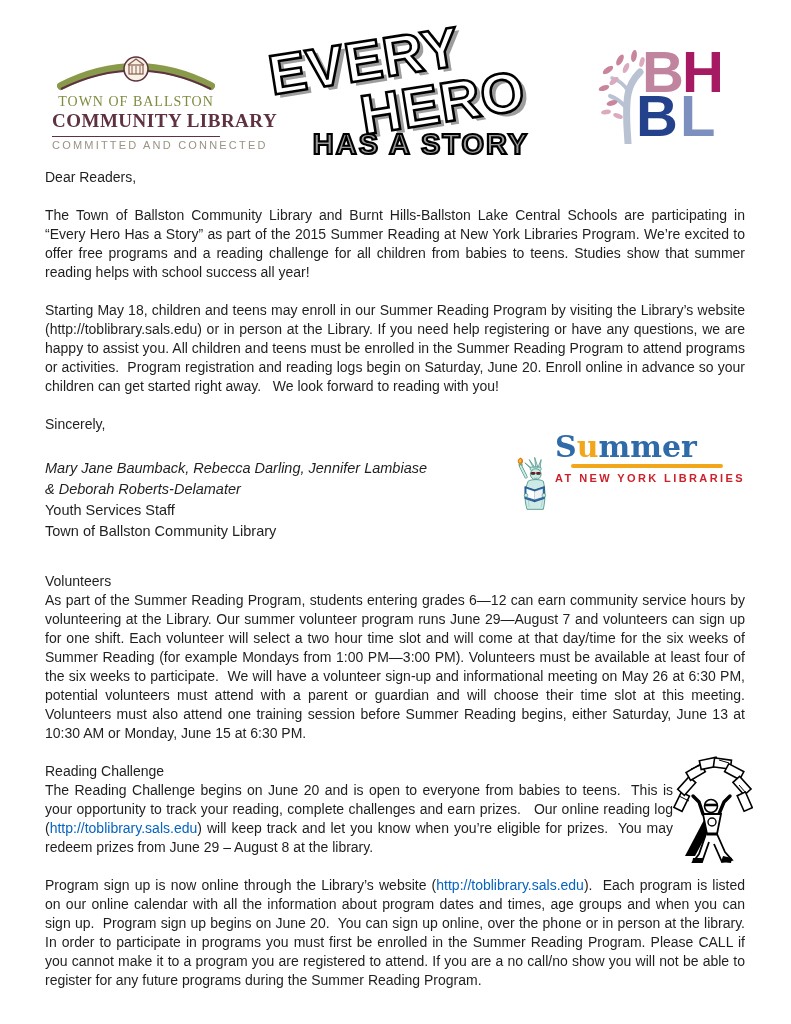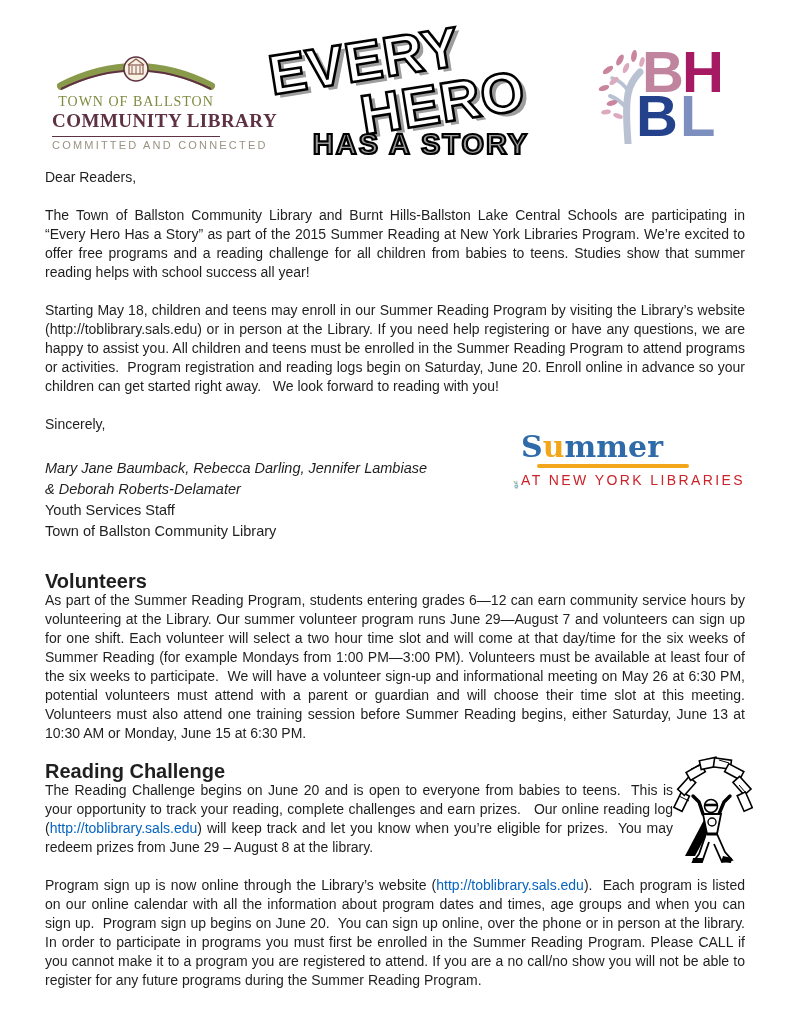--- a/index.html
+++ b/index.html
@@ -35,36 +35,36 @@
   .bhbl-b1{ left:44px; top:4px;  color:#c0849f; }
   .bhbl-h { left:84px; top:4px;  color:#a51a63; }
   .bhbl-b2{ left:38px; top:48px; color:#24418c; }
   .bhbl-l { left:82px; top:48px; color:#7c8fbe; }
 
   
   .main{ padding:6px 46px 0 45px; }
   .body-text{ font-size:14px; line-height:19px; text-align:justify;
     white-space:pre-wrap; margin-bottom:19px; }
   .salutation{ text-align:left; }
-  .section-heading{ font-size:20px; line-height:19px; font-weight:bold; }
+  .section-heading{ font-size:14px; line-height:19px; font-weight:normal; }
   a.doc-link{ color:#0563c1; cursor:pointer; }
 
   
   .sig-row{ display:flex; align-items:center; margin-bottom:30px; }
   .sig-left{ width:440px; }
   .sig-closing{ margin-bottom:24px; }
   .sig-names{ font-style:italic; font-size:14.5px; line-height:21px; }
   .sig-plain{ font-size:14.5px; line-height:21px; }
   .sr-logo{ margin-left:auto; width:232px; display:flex; align-items:flex-start; margin-top:12px; }
   .sr-text{ margin-left:2px; }
   .sr-word{ font-family:"DejaVu Serif", serif; font-weight:bold; font-size:30px; line-height:29px; white-space:nowrap; }
   .sr-word.reading{ margin-left:16px; }
   .sr-blue{ color:#2e6ba8; } .sr-gold{ color:#f2a71b; } 
   .sr-rule{ width:152px; height:4px; background:#f2a71b; border-radius:2px; margin:3px 0 4px 16px; }
-  .sr-tagline{ font-size:14px; font-weight:normal; letter-spacing:2.4px; color:#cc2229; white-space:nowrap; }
+  .sr-tagline{ font-size:11px; font-weight:bold; letter-spacing:2.4px; color:#cc2229; white-space:nowrap; }
 
   
   .rc-section{ position:relative; }
   .rc-body{ width:628px; }
   .hero-art{ position:absolute; right:-8px; top:-10px; }
 </style>
 </head>
 <body>
 
 <div class="page">

